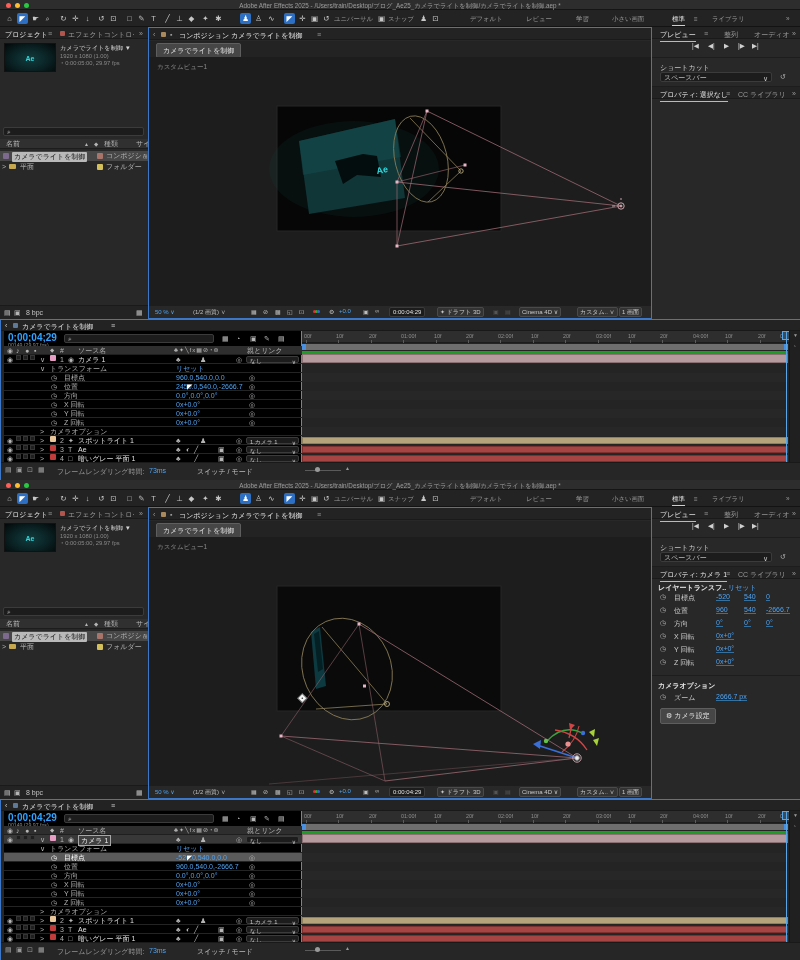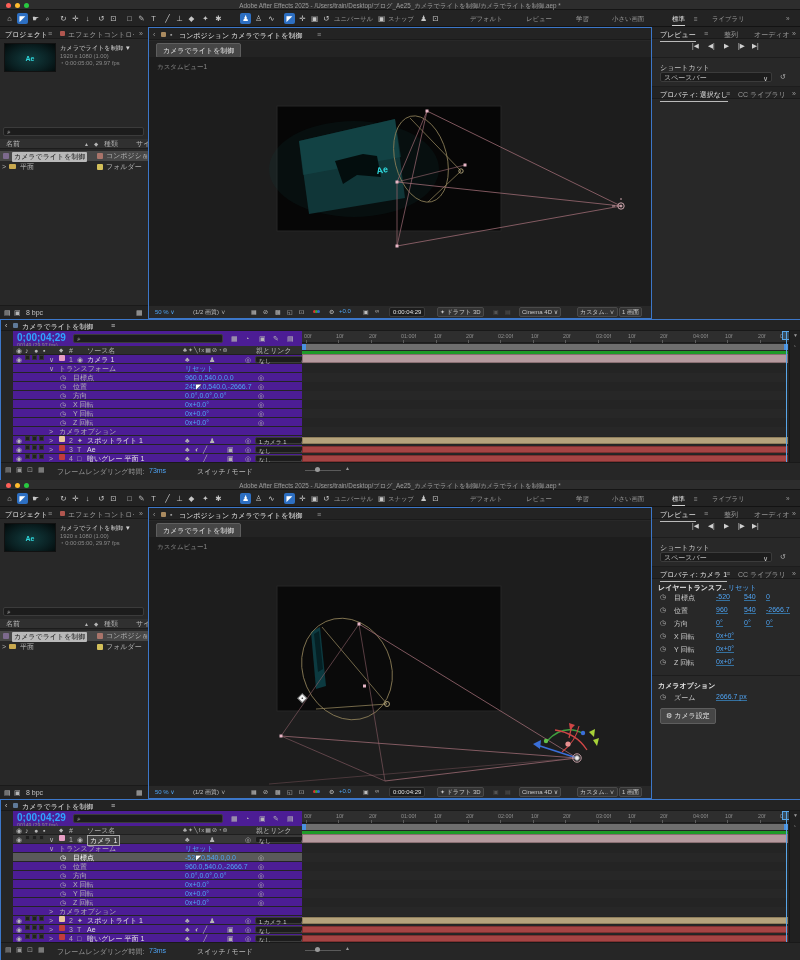--- a/index.html
+++ b/index.html
@@ -33,21 +33,21 @@
 .prow{position:absolute;left:0;width:148px;height:10px;line-height:10px}
 
 .focus{border:1px solid #3c77c9}
 .cview{position:absolute;left:0;top:29px;width:502px;height:248px;background:#1d1d1d;overflow:hidden}
 .cbar{position:absolute;left:0;top:277px;width:502px;height:13px;background:#282828;border-top:1px solid #1d1d1d;font-size:6px;color:#bdbdbd}
 .cbar .a{top:2px}
 .ddl{position:absolute;top:1px;height:10px;background:#333;border:1px solid #4a4a4a;border-radius:2px;line-height:9px;padding:0 2px;color:#c9c9c9}
 
 .tl{position:absolute;left:0;top:319px;width:800px;height:161px;background:#262626}
 .tltab{position:absolute;left:0;top:0;width:800px;height:11px;background:#232323;border-bottom:1px solid #191919;color:#cfcfcf}
-.tlleft{position:absolute;left:12px;top:11px;width:300px;height:131px;background:#4c1d95;border-right:3px solid #ec4899}
+.tlleft{position:absolute;left:3px;top:11px;width:300px;height:131px;background:#000000;border-right:3px solid #ec4899}
 .trow{position:absolute;left:0;width:300px;height:9px;border-bottom:1px solid #242424;line-height:9px}
 .trow span{position:absolute;top:0;line-height:9px}
 .trow .hlbl{color:#fff}
 .hl{background:#5a5a5a}
 .bx{position:absolute;top:1.5px;width:5px;height:5px;background:#1f1f1f;border:1px solid #353535}
 .lsw{position:absolute;left:46px;top:1.5px;width:6px;height:6px;border-radius:1px}
 .pdd{position:absolute;left:242px;top:1px;width:53px;height:7px;background:#1c1c1c;border:1px solid #3b3b3b;border-radius:2px;font-size:5.8px;line-height:6px;padding-left:3px;color:#c5c5c5}
 .pdd .cv{position:absolute;right:2px;top:0.5px}
 .selname{border:1px solid #a8a8a8;background:#404040;padding:0 2px;color:#eee}
 .tlgraph{position:absolute;left:301px;top:11px;width:499px;height:131px;background:#242424;overflow:hidden}

